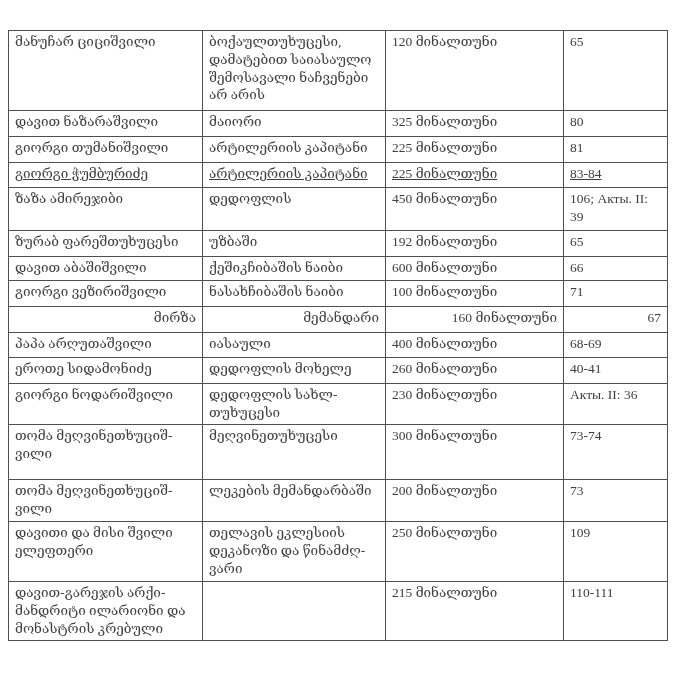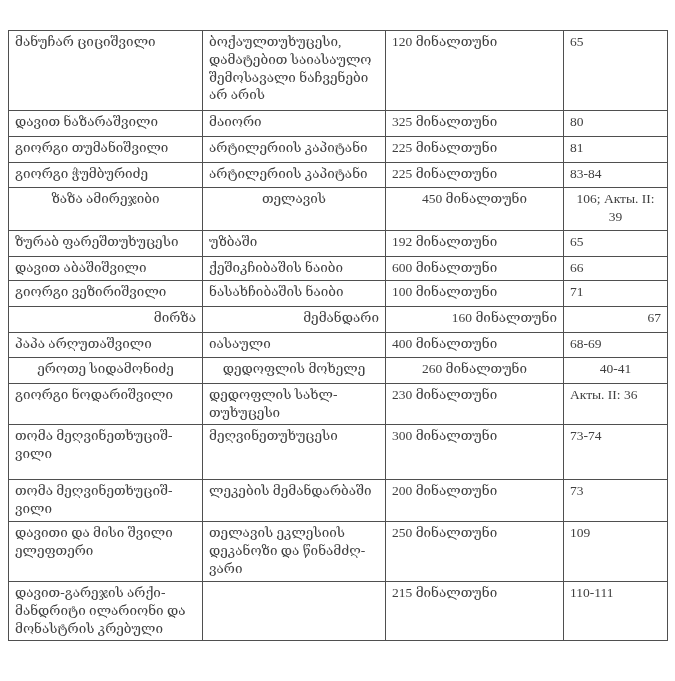--- a/index.html
+++ b/index.html
@@ -30,28 +30,28 @@
     word-wrap:break-word;
   }
   col.c-name{width:194px;}
   col.c-position{width:183px;}
   col.c-salary{width:178px;}
   col.c-ref{width:104px;}
   
   tr:nth-child(1){height:80px;}
   tr:nth-child(2){height:26px;margin-top:16px;}
   tr:nth-child(3){height:26px;}
-  tr:nth-child(4){height:25px;}
-  tr:nth-child(5){height:43px;text-align:center;}
+  tr:nth-child(4){height:25px;text-decoration:underline;}
+  tr:nth-child(5){height:43px;}
   tr:nth-child(6){height:26px;}
   tr:nth-child(7){height:15px;}
   tr:nth-child(8){height:26px;}
   tr:nth-child(9){height:26px;text-align:right;}
   tr:nth-child(10){height:25px;}
-  tr:nth-child(11){height:26px;text-align:center;}
+  tr:nth-child(11){height:26px;}
   tr:nth-child(12){height:40px;}
   tr:nth-child(13){height:55px;}
   tr:nth-child(14){height:42px;}
   tr:nth-child(15){height:42px;}
   tr:nth-child(16){height:55px;}
   tr:nth-child(17){height:60px;}
 </style>
 </head>
 <body>
 
@@ -82,21 +82,21 @@
     <td>81</td>
   </tr>
       <tr>
     <td>გიორგი ჭუმბურიძე</td>
     <td>არტილერიის კაპიტანი</td>
     <td>225 მინალთუნი</td>
     <td>83-84</td>
   </tr>
       <tr>
     <td>ზაზა ამირეჯიბი</td>
-    <td>თელავის</td>
+    <td>დედოფლის</td>
     <td>450 მინალთუნი</td>
     <td>106; Акты. II: 39</td>
   </tr>
       <tr>
     <td>ზურაბ ფარეშთუხუცესი</td>
     <td>უზბაში</td>
     <td>192 მინალთუნი</td>
     <td>65</td>
   </tr>
       <tr>

